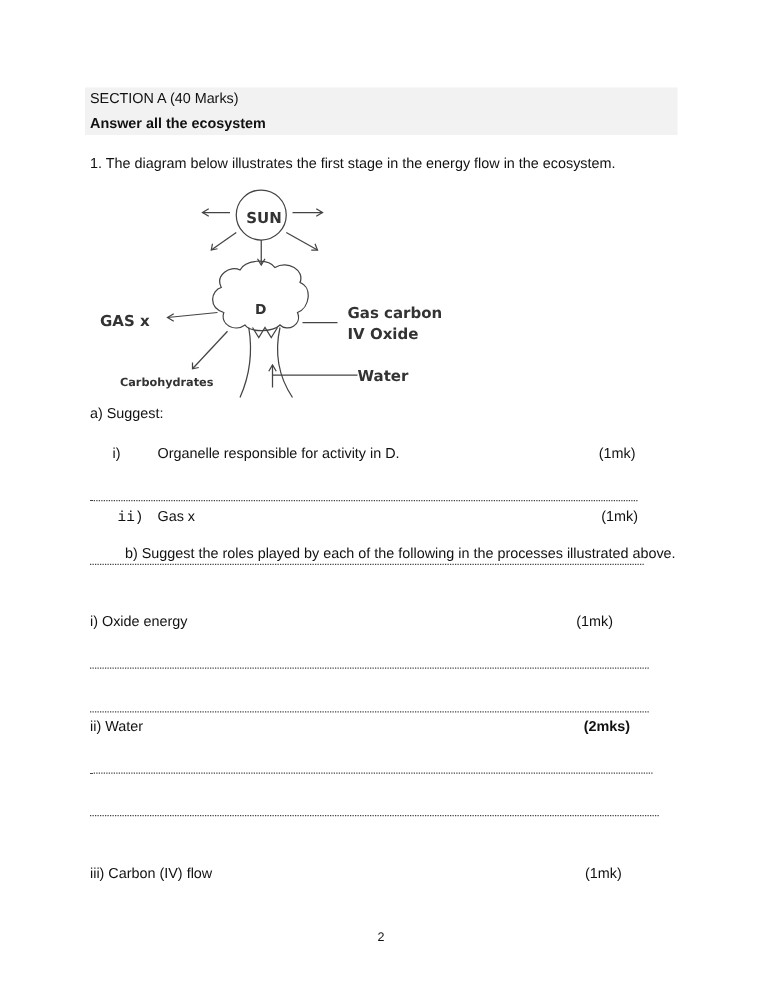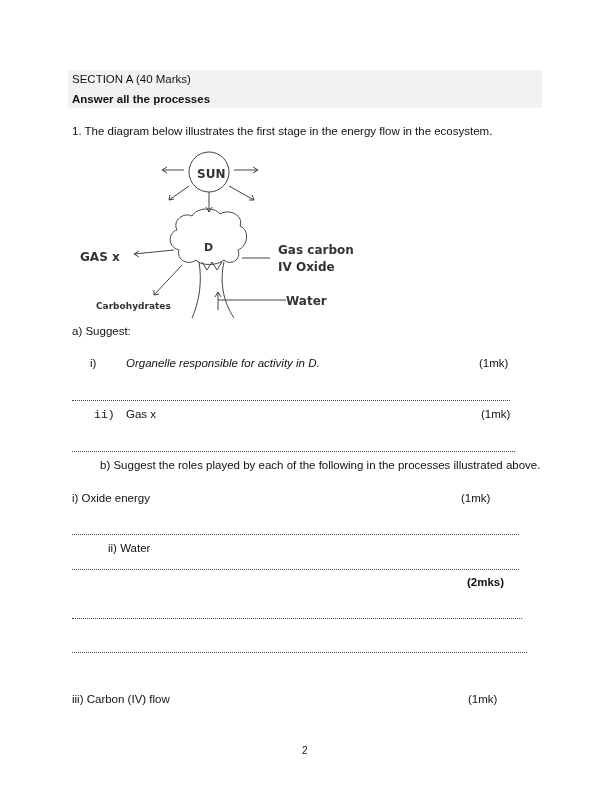--- a/index.html
+++ b/index.html
@@ -11,21 +11,21 @@
   .dots { position: absolute; height: 0; border-top: 1px dotted #444; }
   .diagram { position: absolute; left: 74px; top: 150px; width: 290px; height: 175px; }
   .diagram text { font-family: "DejaVu Sans", sans-serif; font-weight: bold; fill: #333; }
   .page-num { font-size: 10px; }
 </style>
 </head>
 <body>
 
 <div class="section-band"></div>
 <div class="abs" style="left:72px; top:73px;">SECTION A (40 Marks)</div>
-<div class="abs bold" style="left:72px; top:93px;">Answer all the processes</div>
+<div class="abs bold" style="left:72px; top:93px;">Answer all the ecosystem</div>
 
 <div class="abs" style="left:72px; top:125px;">1. The diagram below illustrates the first stage in the energy flow in the ecosystem.</div>
 
 <div class="diagram">
   <svg width="290" height="175" viewBox="0 0 290 175">
     <g stroke="#444" stroke-width="1" fill="none">
 
       <circle cx="135" cy="22" r="20"></circle>
       <line x1="110" y1="20" x2="88" y2="20"></line>
         <polyline points="93,17 88,20 93,23"></polyline>
@@ -62,37 +62,37 @@
     <text x="204" y="104" font-size="12">Gas carbon</text>
     <text x="204" y="121" font-size="12">IV Oxide</text>
     <text x="212" y="155" font-size="12">Water</text>
     <text x="22" y="159" font-size="9">Carbohydrates</text>
   </svg>
 </div>
 
 <div class="abs" style="left:72px; top:325px;">a) Suggest:</div>
 
 <div class="abs" style="left:90px; top:357px;">i)</div>
-<div class="abs" style="left:126px; top:357px;font-style:italic;">Organelle responsible for activity in D.</div>
+<div class="abs" style="left:126px; top:357px;">Organelle responsible for activity in D.</div>
 <div class="abs" style="left:479px; top:357px;">(1mk)</div>
 <div class="dots" style="left:72px; top:400px; width:438px;"></div>
 
 <div class="abs" style="left:94px; top:408px;font-family:Liberation Mono, monospace;">ii)</div>
 <div class="abs" style="left:126px; top:408px;">Gas x</div>
 <div class="abs" style="left:481px; top:408px;">(1mk)</div>
 <div class="dots" style="left:72px; top:451px; width:443px;"></div>
 
-<div class="abs" style="left:72px; top:459px;padding-left:28px;">b) Suggest the roles played by each of the following in the processes illustrated above.</div>
+<div class="abs" style="left:72px; top:437px;padding-left:28px;">b) Suggest the roles played by each of the following in the processes illustrated above.</div>
 
 <div class="abs" style="left:72px; top:492px;">i) Oxide energy</div>
 <div class="abs" style="left:461px; top:492px;">(1mk)</div>
 <div class="dots" style="left:72px; top:534px; width:447px;"></div>
 <div class="dots" style="left:72px; top:569px; width:447px;"></div>
 
-<div class="abs" style="left:72px; top:542px;margin-left:36px;">ii) Water</div>
+<div class="abs" style="left:72px; top:576px;">ii) Water</div>
 <div class="abs" style="left:467px; top:576px;font-weight:bold;">(2mks)</div>
 <div class="dots" style="left:72px; top:618px; width:450px;"></div>
 <div class="dots" style="left:72px; top:652px; width:455px;"></div>
 
 <div class="abs" style="left:72px; top:693px;">iii) Carbon (IV) flow</div>
 <div class="abs" style="left:468px; top:693px;">(1mk)</div>
 
 <div class="abs page-num" style="left:302px; top:745px;">2</div>
 
 </body></html>

